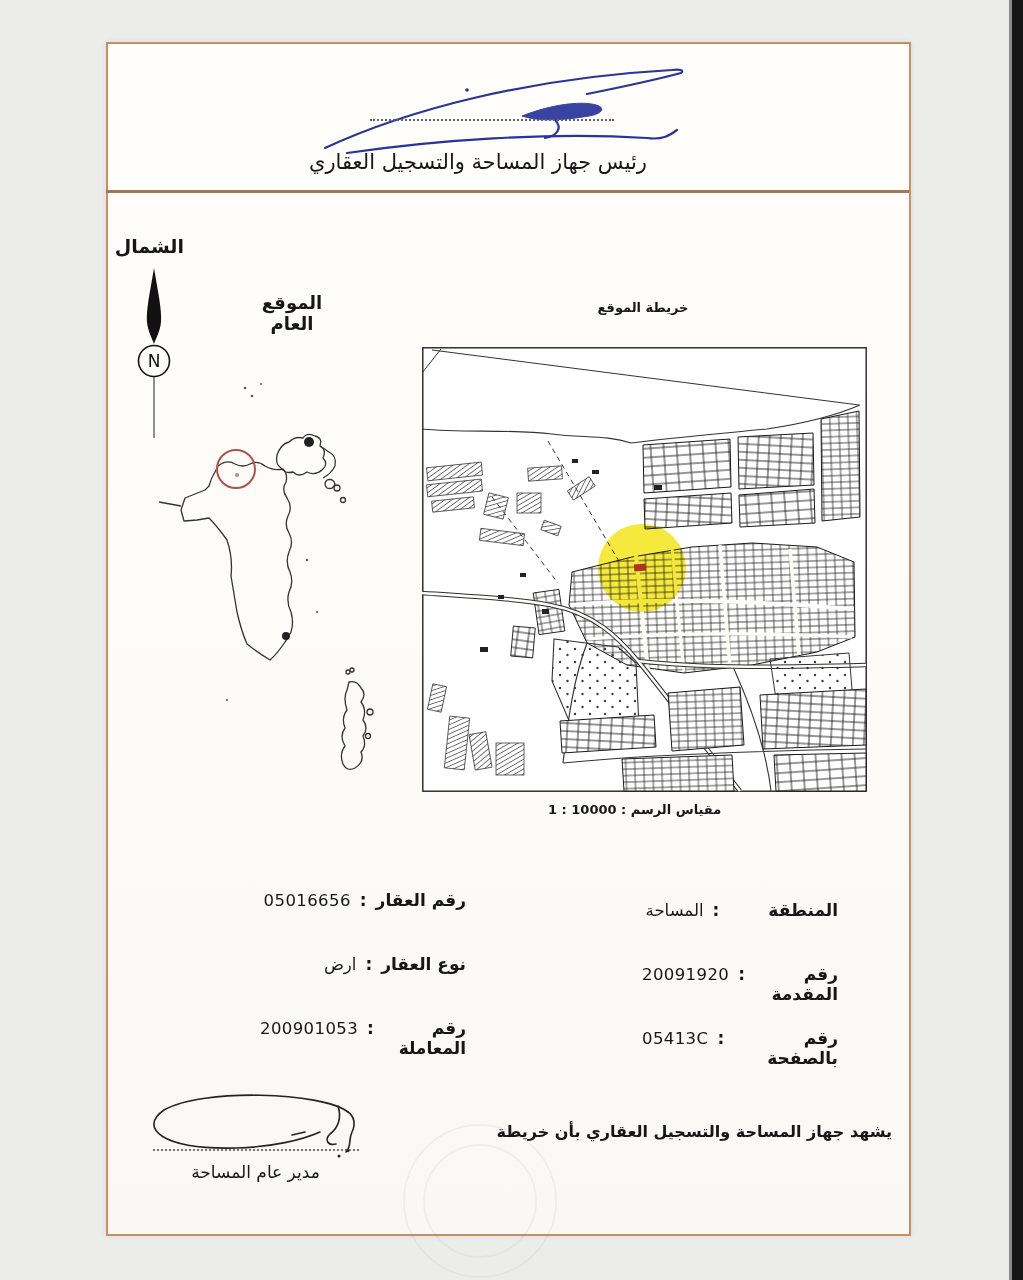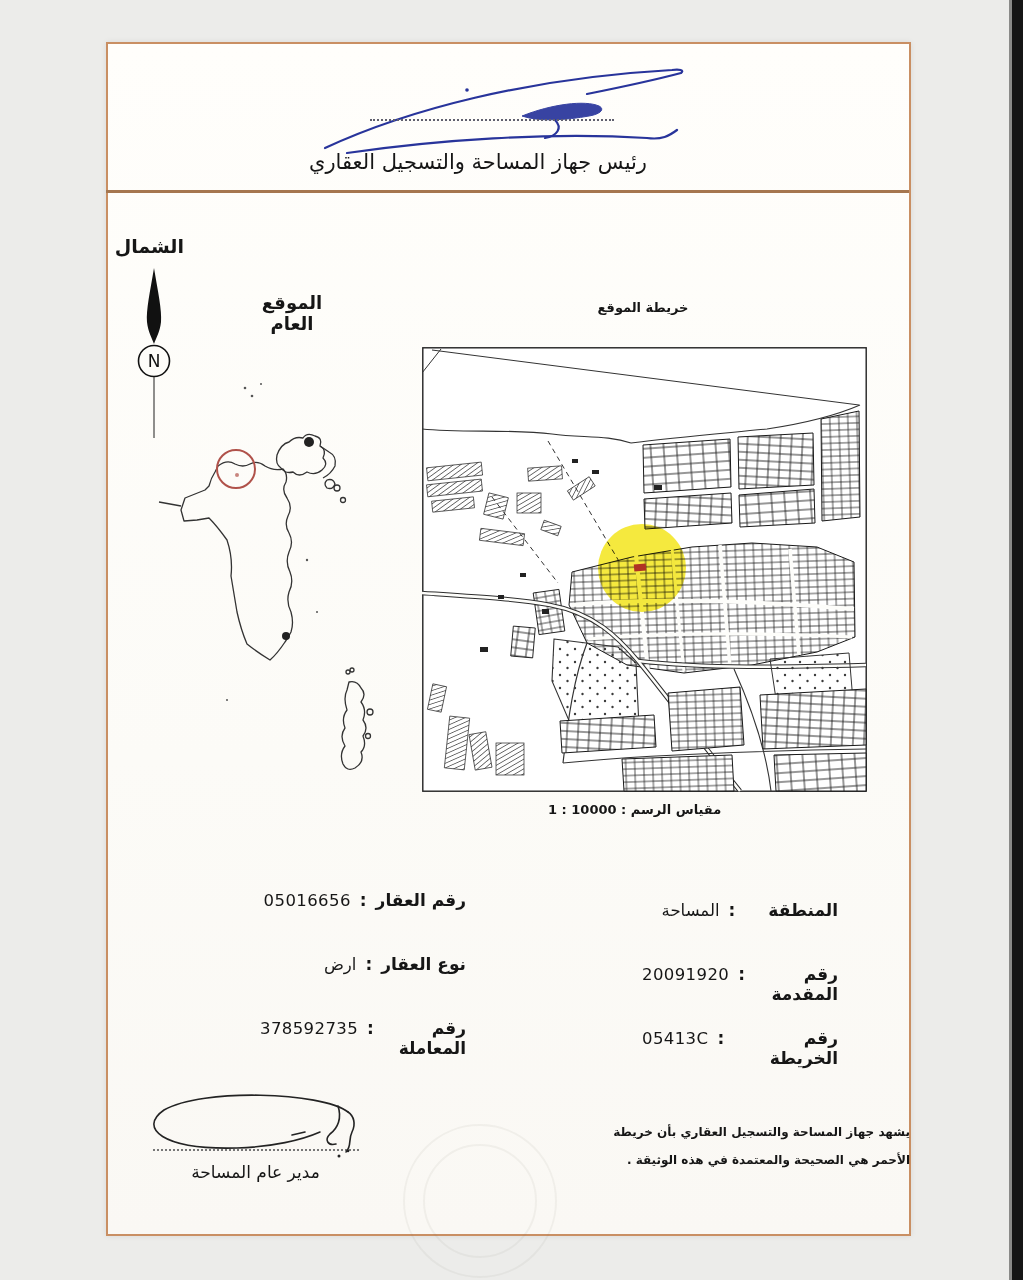--- a/index.html
+++ b/index.html
@@ -24,24 +24,24 @@
     position:absolute;left:180px;top:91px;width:380px;text-align:center;
     font-size:21px;font-weight:400;direction:rtl;letter-spacing:0;margin-top:15px;
   }
   .dotline{border-bottom:2px dotted #60606e;height:0;}
   .lbl-north{position:absolute;left:16px;top:191px;width:60px;text-align:center;font-size:19px;font-weight:700;direction:rtl;}
   .lbl-general{position:absolute;left:134px;top:248px;width:100px;text-align:center;font-size:18px;font-weight:700;direction:rtl;}
   .lbl-sitemap{position:absolute;left:475px;top:256px;width:120px;text-align:center;font-size:13px;font-weight:700;direction:rtl;}
   .scale-line{position:absolute;left:440px;top:758px;width:210px;direction:rtl;text-align:left;font-size:13px;font-weight:700;}
   .drow{position:absolute;direction:rtl;display:flex;gap:9px;align-items:baseline;font-size:17px;font-weight:700;}
   .drow .val{font-weight:400;font-size:16.5px;letter-spacing:.4px;unicode-bidi:isolate;}
-  .drow.wide .lbl{margin-left:24px;}
+  .drow.wide .lbl{margin-left:40px;}
   .cert{
-    position:absolute;left:386px;top:1074px;width:416px;direction:rtl;text-align:right;
-    font-size:12px;font-weight:700;line-height:28px;
+    position:absolute;left:368px;top:1074px;width:416px;direction:rtl;text-align:right;
+    font-size:16px;font-weight:700;line-height:28px;
   }
   .signer{position:absolute;left:40px;top:1118px;width:215px;text-align:center;direction:rtl;font-size:17px;font-weight:400;letter-spacing:.5px;}
   .wm{position:absolute;border-radius:50%;border:2px solid rgba(120,110,95,.07);}
 </style>
 </head>
 <body>
 
 <div class="edge-strip2"></div>
 <div class="edge-strip"></div>
 
@@ -222,54 +222,53 @@
     <span class="lbl">المنطقة</span>
     <span class="sep">:</span>
     <span class="val">المساحة</span>
   </div>
   <div class="drow" style="left:534px;top:920px;width:196px;">
     <span class="lbl">رقم المقدمة</span>
     <span class="sep">:</span>
     <span class="val">20091920</span>
   </div>
   <div class="drow" style="left:534px;top:984px;width:196px;">
-    <span class="lbl">رقم الخريطة</span>
+    <span class="lbl">رقم بالصفحة</span>
     <span class="sep">:</span>
     <span class="val">05413C</span>
   </div>
   <div class="drow" style="left:152px;top:846px;width:206px;">
     <span class="lbl">رقم العقار</span>
     <span class="sep">:</span>
     <span class="val">05016656</span>
   </div>
   <div class="drow" style="left:152px;top:910px;width:206px;">
     <span class="lbl">نوع العقار</span>
     <span class="sep">:</span>
     <span class="val">ارض</span>
   </div>
   <div class="drow" style="left:152px;top:974px;width:206px;">
     <span class="lbl">رقم المعاملة</span>
     <span class="sep">:</span>
-    <span class="val">378592735</span>
+    <span class="val">200901053</span>
   </div>
 
   <div class="wm" style="left:295px;top:1080px;width:150px;height:150px;"></div>
   <div class="wm" style="left:315px;top:1100px;width:110px;height:110px;"></div>
 
   <div class="dotline abs" style="left:45px;top:1105px;width:206px;border-bottom-color:#777;"></div>
   <svg class="abs" style="left:34px;top:1044px" width="230" height="80" viewBox="0 0 230 80">
     <g fill="none" stroke="#232323" stroke-width="1.6" stroke-linecap="round">
       <path d="M206,24 C180,4 60,0 22,22 C-4,40 20,62 95,60 C130,59 160,52 178,44"></path>
       <path d="M196,18 C200,30 196,40 188,46 C182,52 186,58 194,56"></path>
       <path d="M206,24 C212,28 214,36 210,44 C206,52 210,58 204,64"></path>
       <path d="M150,47 L163,44"></path>
     </g>
     <circle cx="197" cy="68" r="1.5" fill="#232323"></circle>
     <circle cx="206" cy="63" r="1.3" fill="#232323"></circle>
   </svg>
   <div class="signer">مدير عام المساحة</div>
 
   <div class="cert">
     <div>يشهد جهاز المساحة والتسجيل العقاري بأن خريطة</div>
-    <div>الأحمر هي الصحيحة والمعتمدة في هذه الوثيقة .</div>
   </div>
 
 </div>
 
 </body></html>

